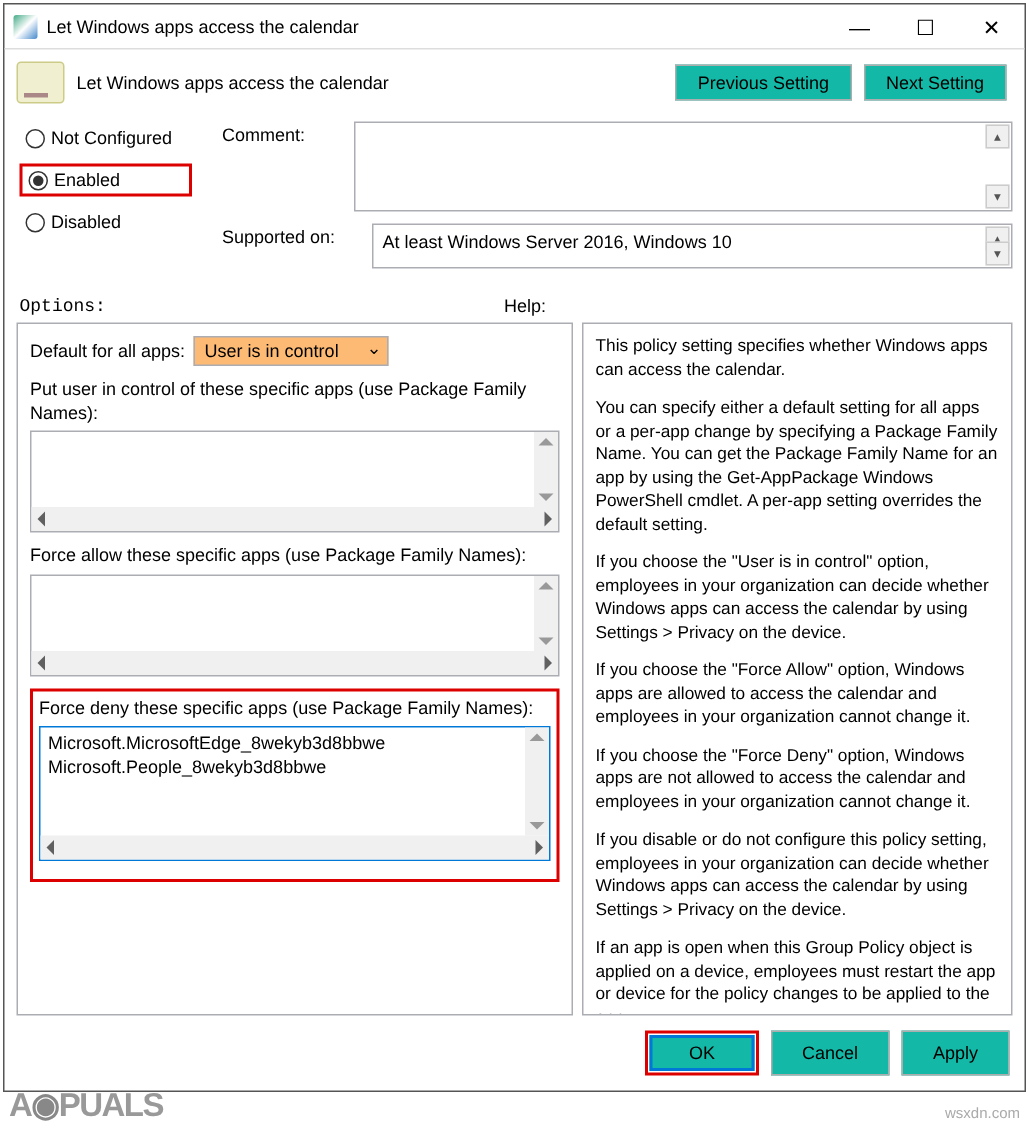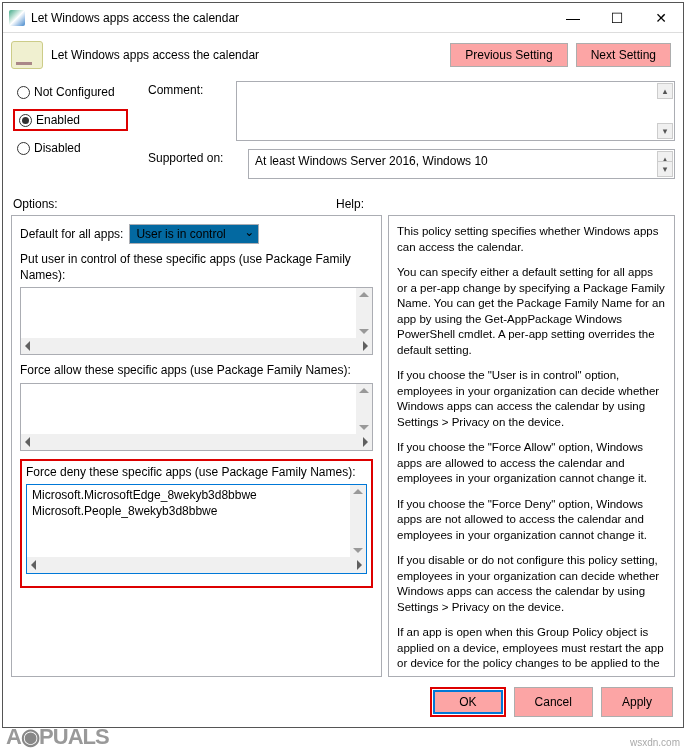--- a/index.html
+++ b/index.html
@@ -78,21 +78,21 @@
       flex: 1;
       font-size: 12px;
     }
     .nav-buttons {
       display: flex;
       gap: 8px;
       margin-right: 4px;
     }
     .btn {
       padding: 4px 14px;
-      background: #fca5a5;
+      background: #14b8a6;
       border: 1px solid #adadad;
       font-size: 12px;
       font-family: inherit;
       cursor: pointer;
     }
     .radio-section {
       padding: 8px 8px 2px 10px;
       display: flex;
       align-items: flex-start;
       gap: 20px;
@@ -161,21 +161,21 @@
       align-items: center;
       justify-content: center;
       color: #555;
     }
     .scroll-arrow.up { top: 1px; }
     .scroll-arrow.down { bottom: 1px; }
     .section-labels {
       display: flex;
       padding: 8px 10px 4px 10px;
     }
-    .section-labels div:first-child { width: 323px; }
+    .section-labels div:first-child { width: 323px; font-family: Liberation Mono, monospace; }
     .main-area {
       display: flex;
       padding: 0 8px;
       gap: 6px;
       flex: 1;
       min-height: 0;
     }
     .options-panel {
       width: 371px;
       border: 1px solid #abadb3;
@@ -195,21 +195,21 @@
     .help-panel p { margin-bottom: 10px; }
     .default-row {
       display: flex;
       align-items: center;
       gap: 6px;
       margin-bottom: 8px;
     }
     .dropdown {
       border: 1px solid #abadb3;
       padding: 2px 20px 2px 6px;
-      background: #0369a1;
+      background: #fdba74;
       position: relative;
       width: 130px;
     }
     .dropdown::after {
       content: "⌄";
       position: absolute;
       right: 4px;
       top: 0px;
       font-size: 12px;
     }

